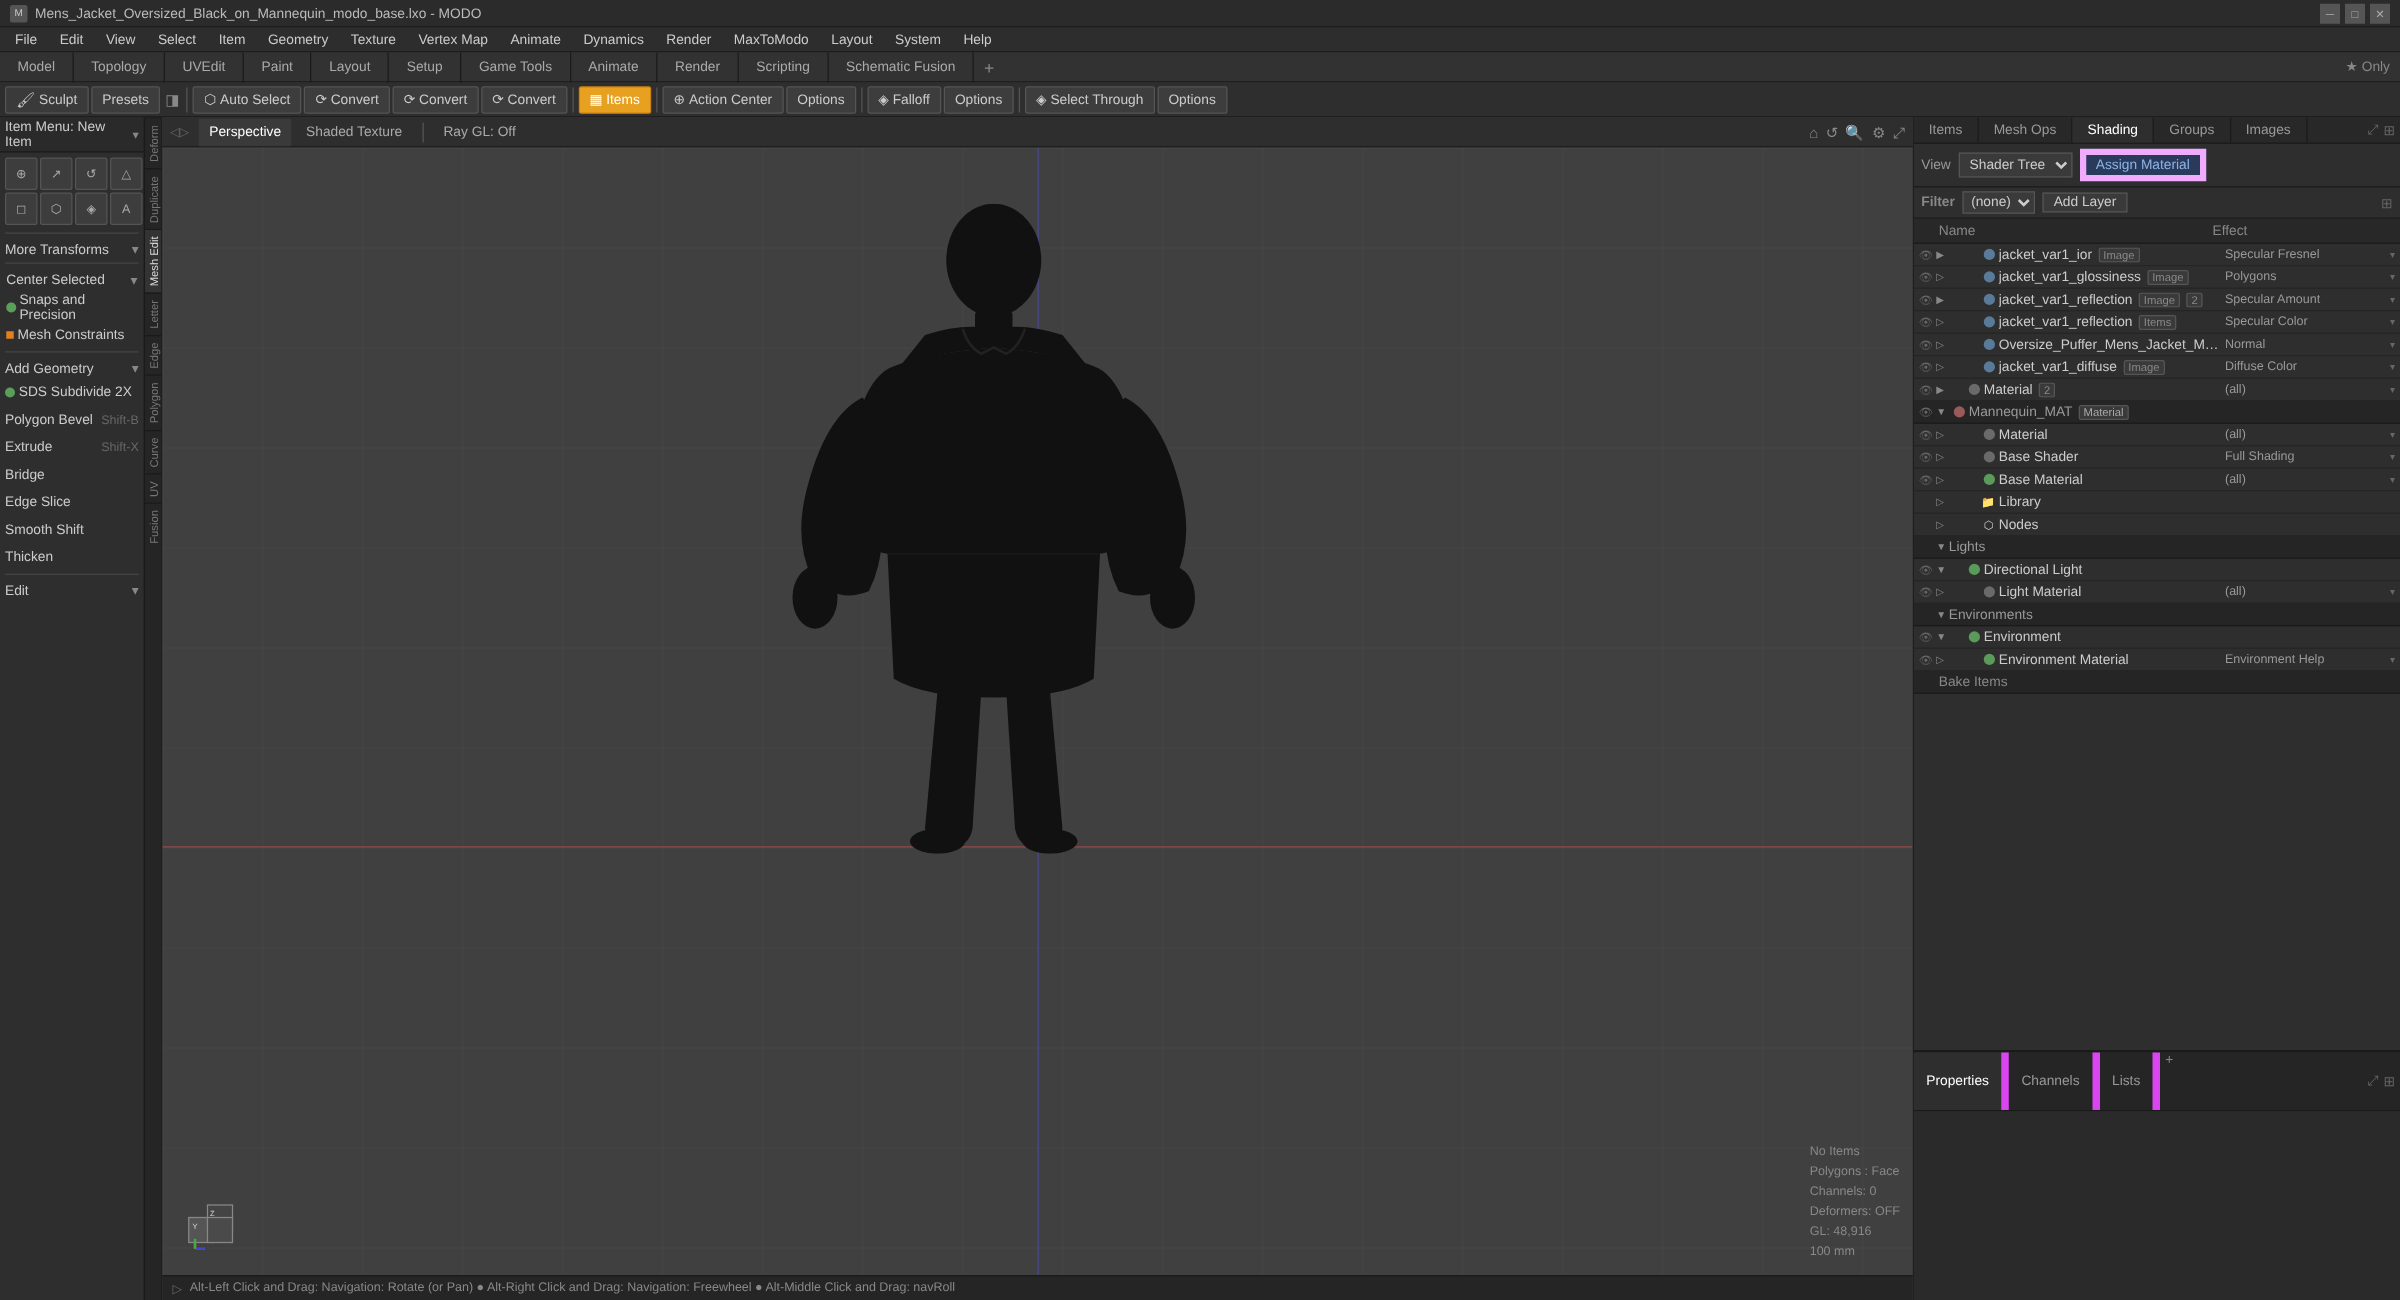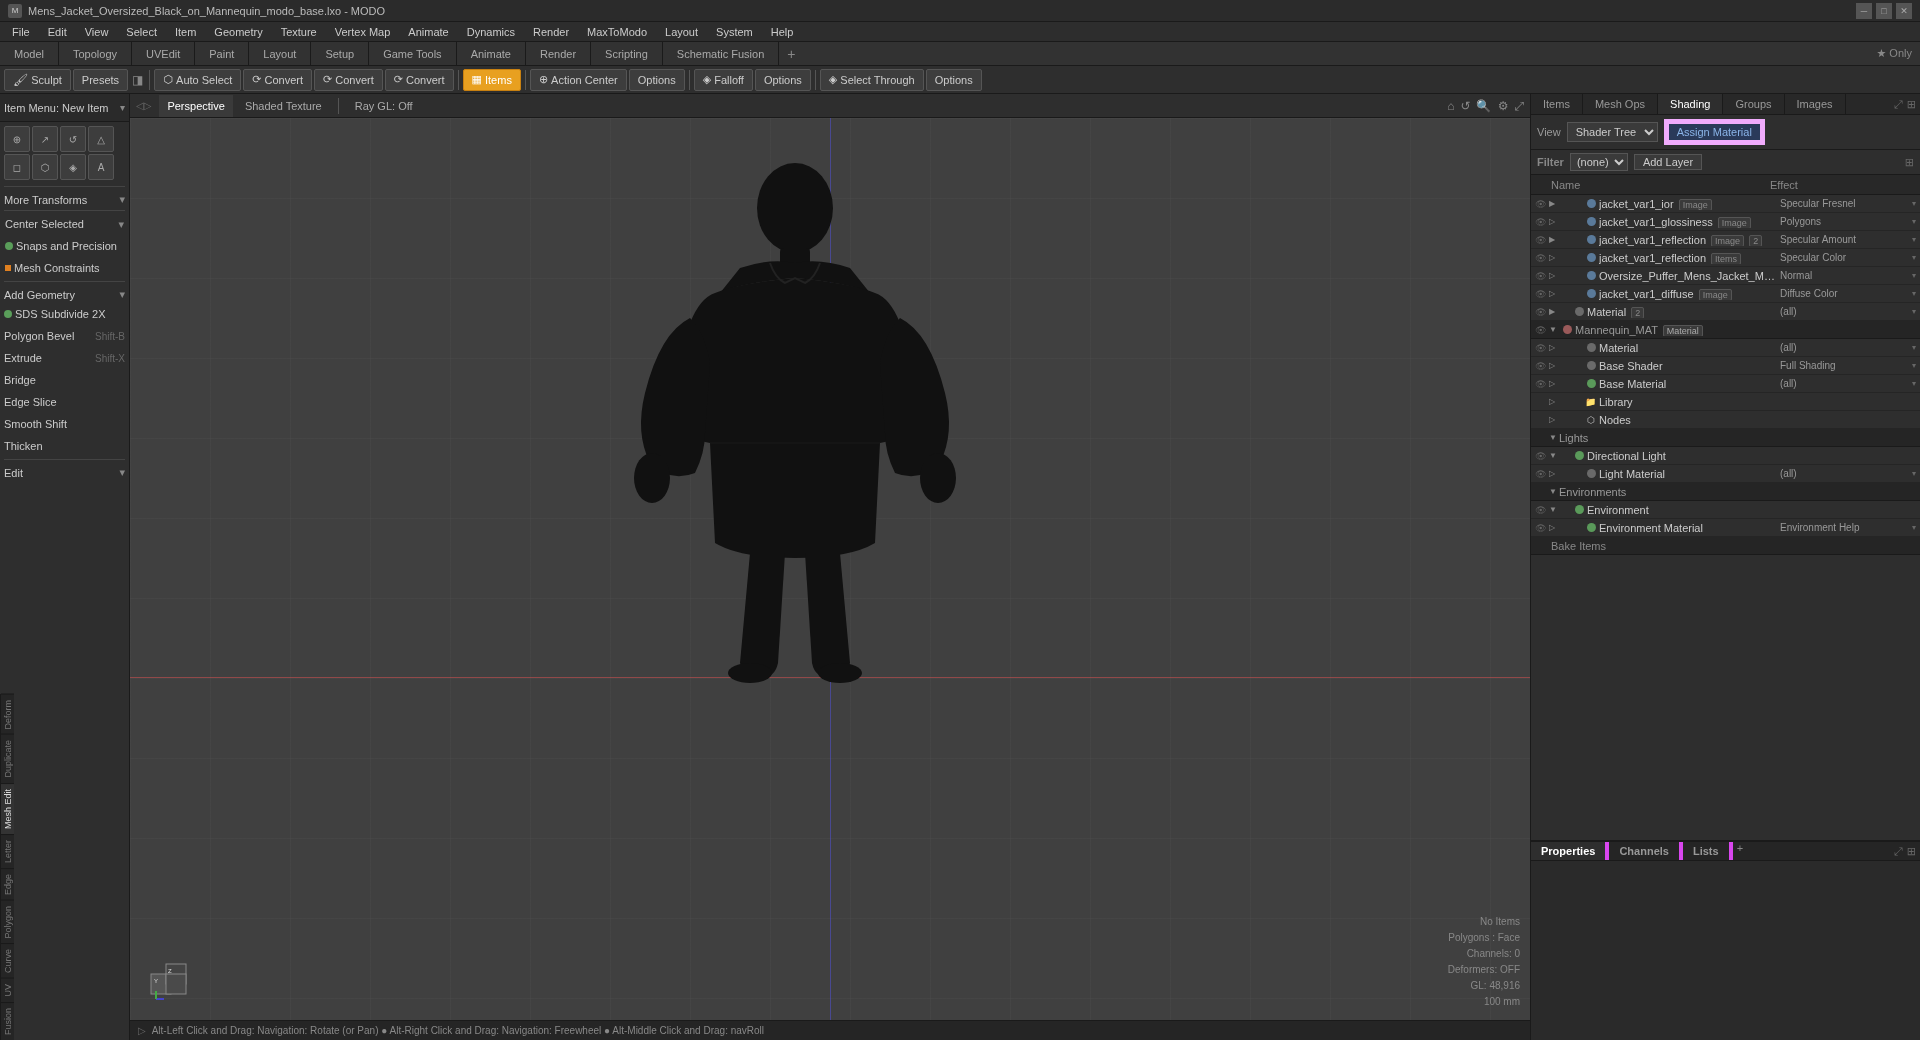--- a/index.html
+++ b/index.html
@@ -275,21 +275,20 @@
     }
     .status-arrow { color: #666; margin-right: 6px; }
 
     
     .viewport-stats {
       position: absolute;
       bottom: 10px;
       right: 10px;
       font-size: 10px;
       color: #888;
-      text-align: right;
       line-height: 1.6;
     }
 
     
     .nav-cube {
       position: absolute;
       bottom: 16px;
       left: 16px;
       width: 50px;
       height: 50px;
@@ -411,26 +410,25 @@
       border-top: 2px solid #1a1a1a;
       display: flex;
       flex-direction: column;
     }
     .right-lower-tabs {
       display: flex;
       background: #252525;
       border-bottom: 1px solid #1a1a1a;
     }
     .right-lower-tab {
-      padding: 3px 10px;
+      padding: 17px 10px;
       cursor: pointer;
       font-size: 11px;
       color: #999;
-      border-right: 4px solid #d946ef;
-      font-weight: bold;
+      border-right: 6px solid #d946ef;
     }
     .right-lower-tab.active { color: #fff; background: #2e2e2e; }
     .right-lower-content { flex: 1; background: #2a2a2a; }
 
     .filter-row {
       display: flex;
       align-items: center;
       padding: 3px 6px;
       gap: 6px;
       border-bottom: 1px solid #1a1a1a;
@@ -477,21 +475,20 @@
       font-size: 11px;
       color: #888;
       background: #252525;
       cursor: pointer;
       border-bottom: 1px solid #1a1a1a;
     }
 
     .left-panel-full {
       display: flex;
       height: 100%;
-      flex-direction: column;
     }
 
     .left-panel-main {
       flex: 1;
       display: flex;
       flex-direction: column;
       overflow: hidden;
     }
 
     .side-tabs-vertical {

